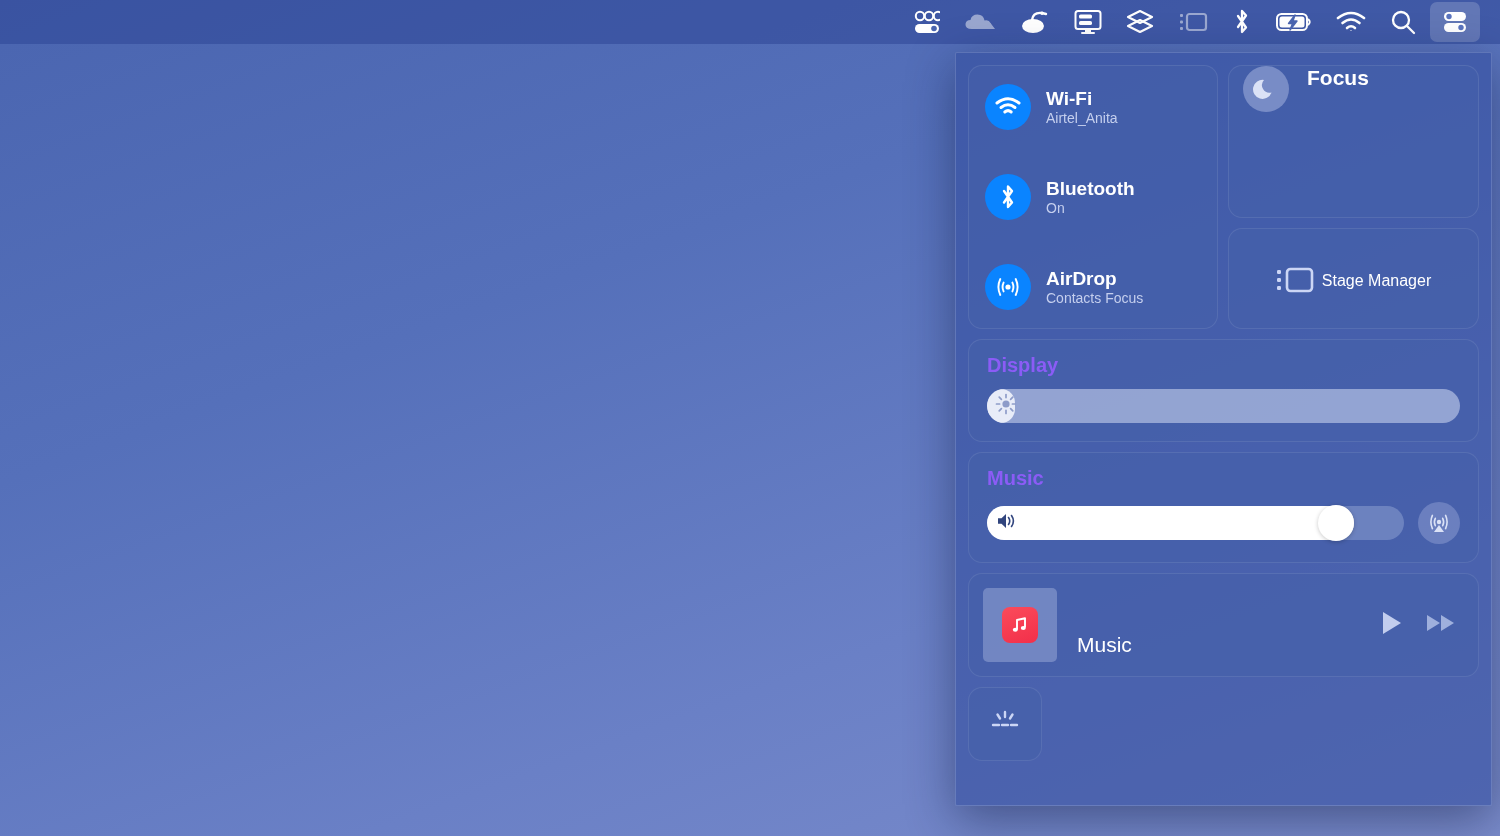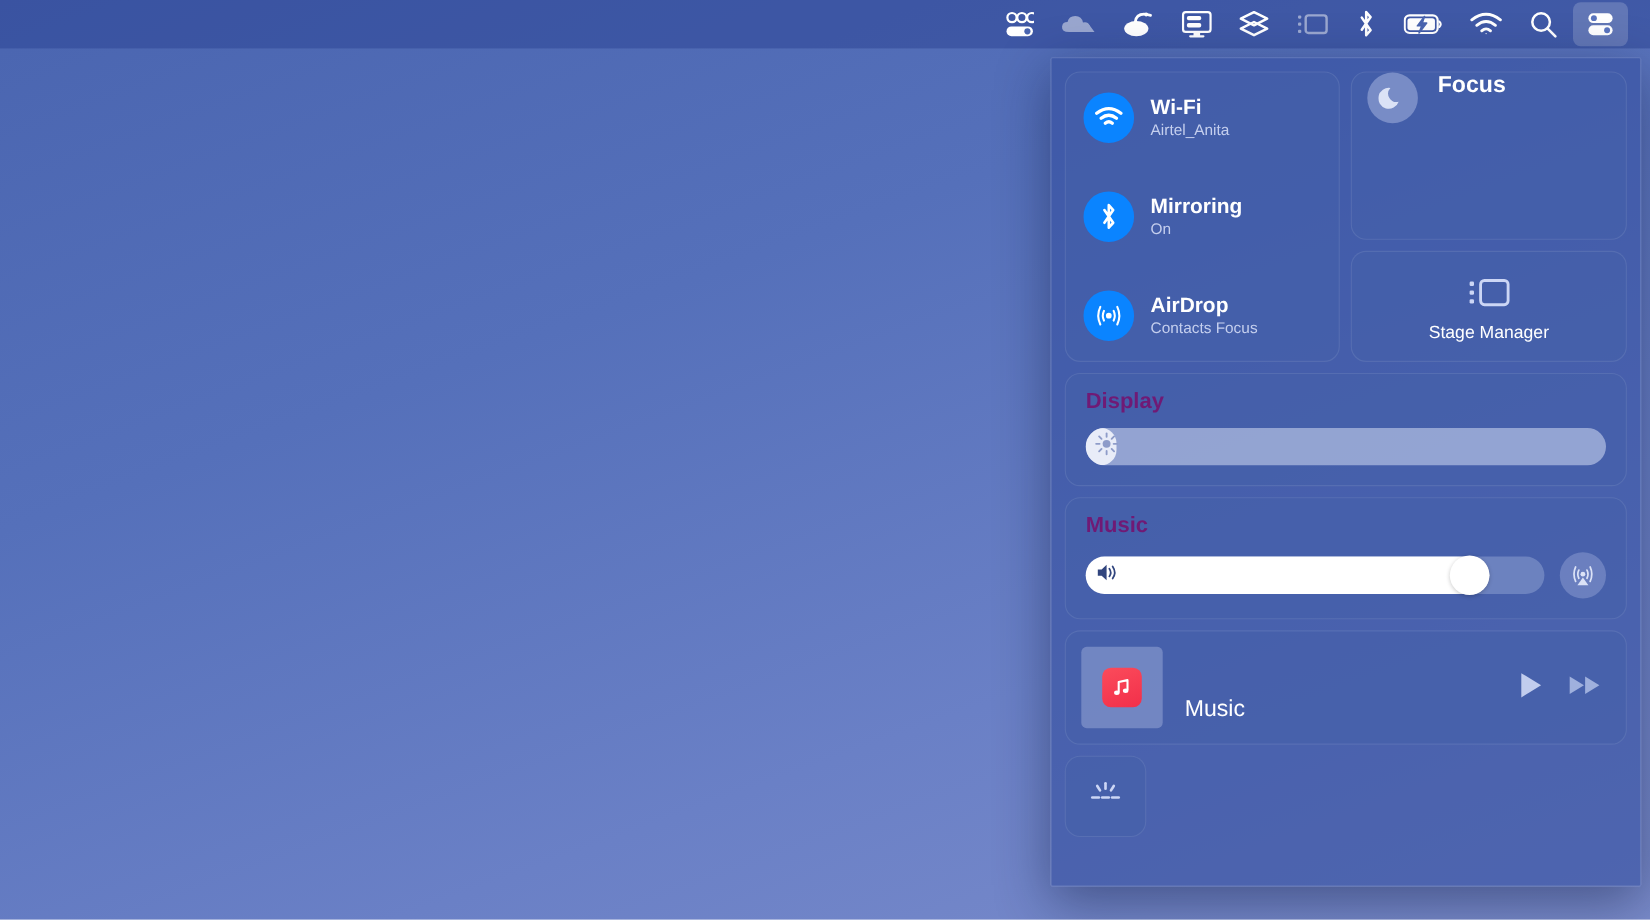--- a/index.html
+++ b/index.html
@@ -140,42 +140,42 @@
     display: flex; align-items: center; justify-content: center;
   }
 
   .focus-label { color: #fff; font-size: 21px; font-weight: bold; }
 
   .cc-tilerow { display: flex; gap: 10px; flex: 1; }
 
   .cc-tile {
     flex: 1;
     display: flex;
-    flex-direction: column;
+    flex-direction: row;
     align-items: center;
     justify-content: center;
     gap: 8px;
     padding-top: 6px;
   }
 
   .tile-label {
     color: #ffffff;
     font-size: 16px;
     text-align: center;
     line-height: 1.18;
     font-weight: 500;
   }
 
   
   .cc-section {
     padding: 14px 18px 18px 18px;
   }
 
   .sec-title {
-    color: #701a75;
+    color: #8b5cf6;
     font-size: 20px;
     font-weight: bold;
     margin-bottom: 12px;
   }
 
   .slider-row { display: flex; align-items: center; gap: 14px; }
 
   .slider {
     position: relative;
     height: 34px;
@@ -385,21 +385,21 @@
         </div>
       </div>
 
       <div class="conn-row">
         <div class="conn-ico">
           <svg width="18" height="26" viewBox="0 0 18 26">
             <path d="M5 7 L13 18.5 L9 23 L9 2.5 L13 7 L5 18.5" fill="none" stroke="#fff" stroke-width="2.4" stroke-linejoin="round" stroke-linecap="round"></path>
           </svg>
         </div>
         <div class="conn-txt">
-          <span class="conn-title">Mirroring</span>
+          <span class="conn-title">Bluetooth</span>
           <span class="conn-sub">On</span>
         </div>
       </div>
 
       <div class="conn-row">
         <div class="conn-ico">
           <svg width="28" height="28" viewBox="0 0 28 28">
             <circle cx="14" cy="14" r="2.6" fill="#fff"></circle>
             <path d="M9.6 18.4 Q7.5 14 9.6 9.6" fill="none" stroke="#fff" stroke-width="1.9" stroke-linecap="round"></path>
             <path d="M18.4 18.4 Q20.5 14 18.4 9.6" fill="none" stroke="#fff" stroke-width="1.9" stroke-linecap="round"></path>

